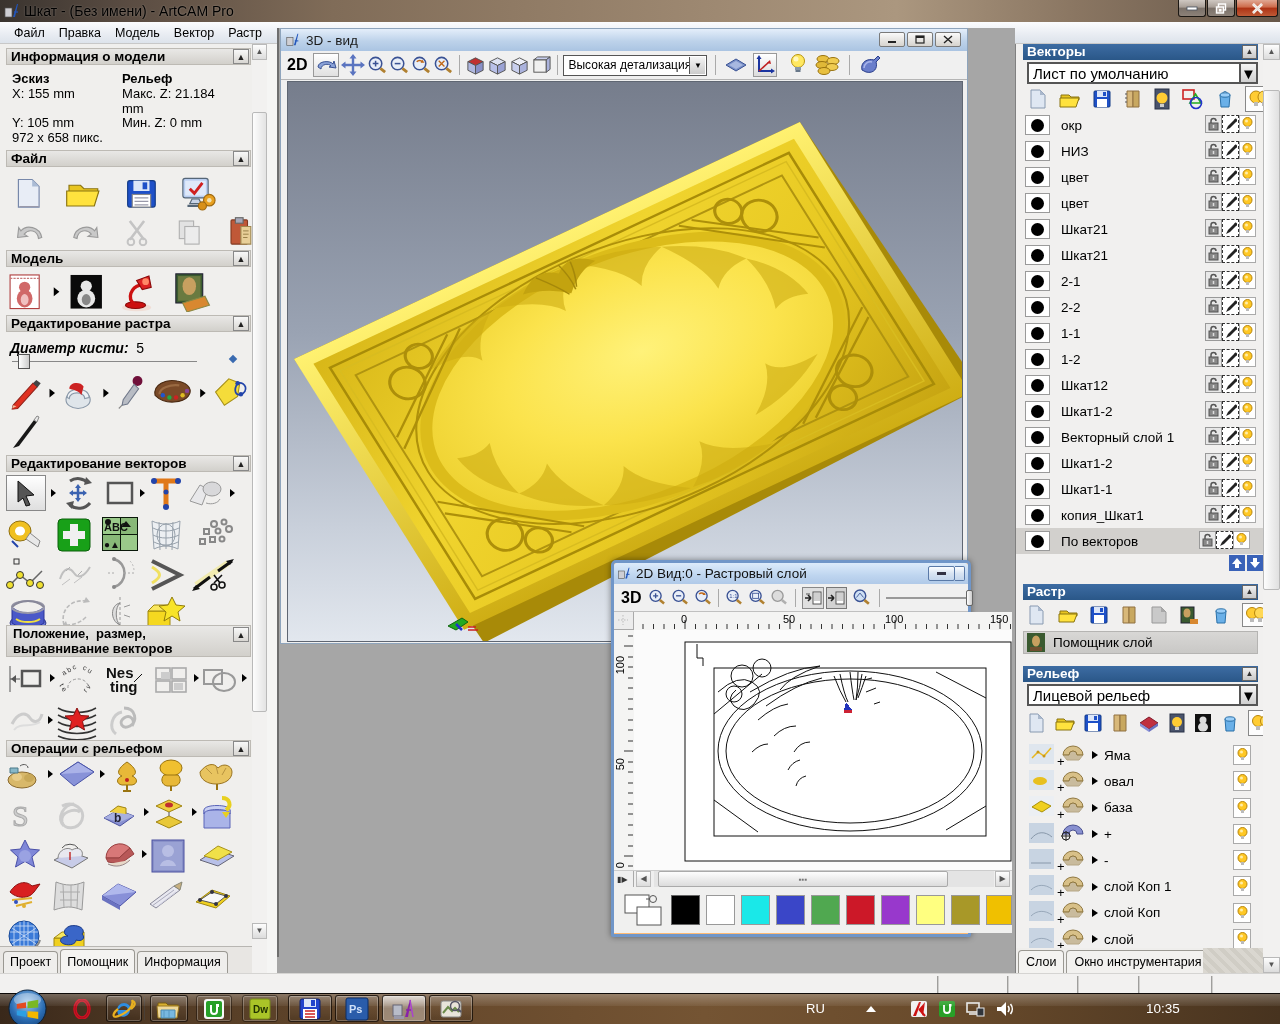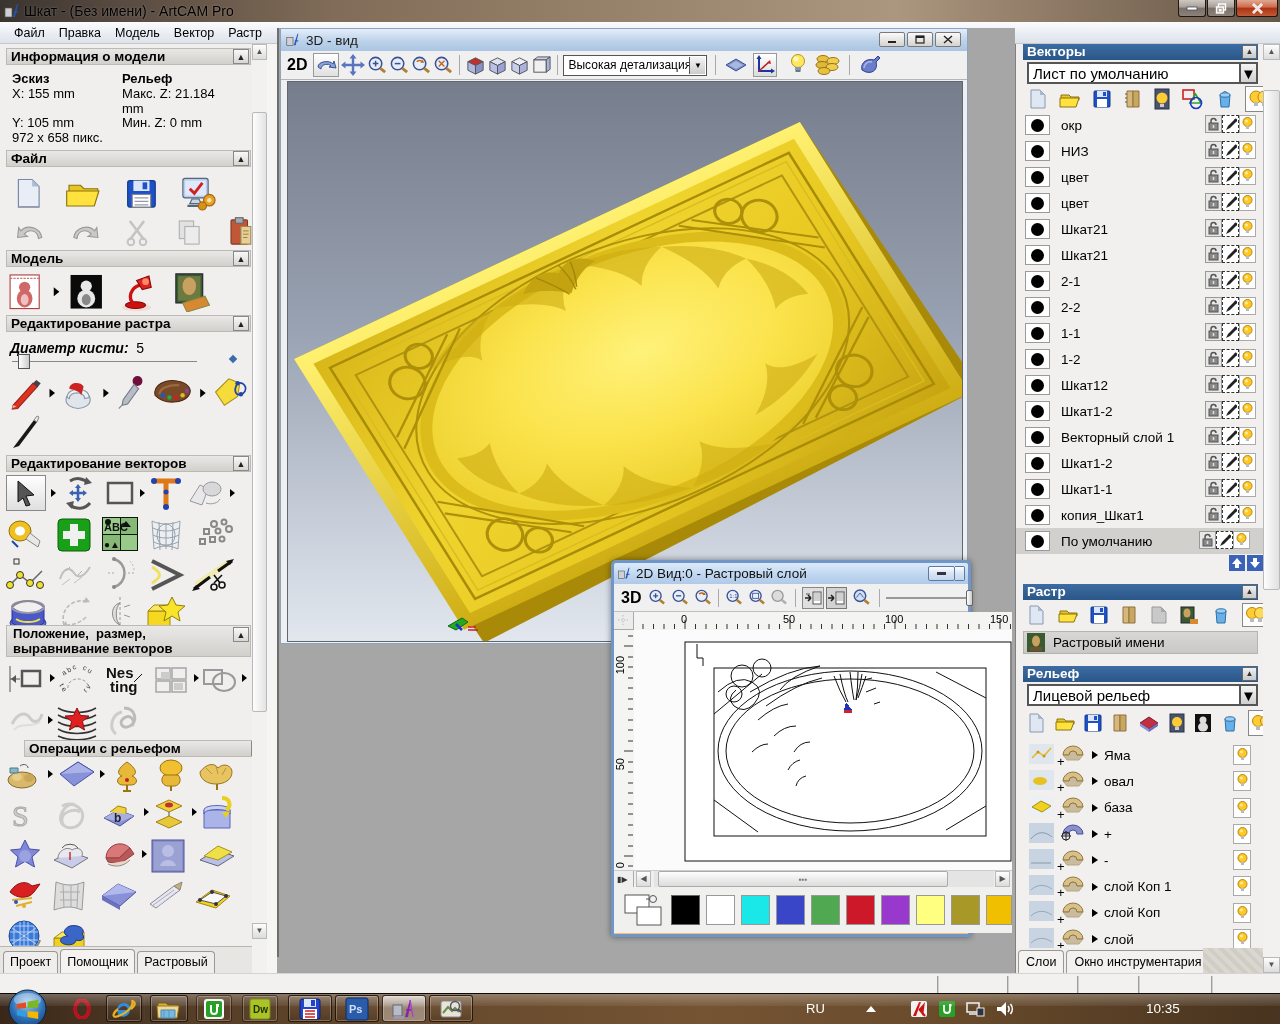--- a/index.html
+++ b/index.html
@@ -430,21 +430,21 @@
         <g stroke="#333" fill="none" stroke-width="1.5">
           <path d="M2 6 c10 6 28 6 38 0 M2 13 c10 6 28 6 38 0 M2 20 c10 6 28 6 38 0 M2 27 c10 6 28 6 38 0 M2 34 c10 5 28 5 38 0"></path>
         </g>
         <path d="M21 6 l3.5 7.5 8.5 .5 -6.5 5.5 2 8.5 -7.5 -4.5 -7.5 4.5 2 -8.5 -6.5 -5.5 8.5 -.5z" fill="#e02020" stroke="#8a0f0f"></path>
       </svg>
   <svg class="abs" style="left:106px;top:44px;" width="36" height="36" viewBox="0 0 36 36">
         <path d="M18 4 C30 4 32 18 24 22 C16 26 12 18 18 14 C24 10 30 16 26 22" fill="none" stroke="#bbb" stroke-width="3"></path>
         <path d="M10 30 C2 24 6 10 16 8" fill="none" stroke="#ccc" stroke-width="3"></path>
       </svg>
  </div>
- <div class="lhead" style="top:696px;margin-left:18px;">Операции с рельефом<span class="up">▲</span></div>
+ <div class="lhead" style="top:696px;">Операции с рельефом<span class="up">▲</span></div>
  <div class="abs" style="top:712px;left:0;width:252px;height:200px;">
   <svg class="abs" style="left:4px;top:4px;" width="40" height="30" viewBox="0 0 40 30">
         <ellipse cx="18" cy="20" rx="14" ry="8" fill="#d8b86a" stroke="#8a6a30"></ellipse>
         <ellipse cx="13" cy="17" rx="5" ry="4" fill="#e8cc88"></ellipse>
         <ellipse cx="25" cy="18" rx="5" ry="4" fill="#c8a858"></ellipse>
         <path d="M6 8 h8 v5 h-8z" fill="#88b8c8" stroke="#4a7888"></path>
         <path d="M16 6 c4 -3 8 -1 8 2" fill="none" stroke="#555"></path>
       </svg>
   <div class="arr abs" style="left:46px;top:14px;"></div>
   <svg class="abs" style="left:56px;top:2px;" width="40" height="34" viewBox="0 0 40 34">
@@ -569,21 +569,21 @@
         <path d="M4 18 h22 l8 -6 v16 l-8 6 h-22z" fill="#f0d020" stroke="#a08810"></path>
         <path d="M4 18 l8 -6 h22 l-8 6z" fill="#f8e860" stroke="#a08810"></path>
         <path d="M20 6 c-6 2 -8 8 -2 10 c-8 0 -10 6 -4 8 c6 2 12 0 12 -4 c6 2 10 -2 6 -6 c4 -4 -2 -10 -12 -8z" fill="#3a66c8" stroke="#1a3a88"></path>
       </svg>
  </div>
 </div>
 <div class="abs" style="left:0px;top:946px;width:277px;height:27px;background:#e8e6e3;border-top:1px solid #b8b6b2;">
  <div class="tabstrip" style="position:absolute;left:3px;bottom:0px;">
   <div class="tab">Проект</div>
       <div class="tab active">Помощник</div>
-      <div class="tab">Растровый</div>
+      <div class="tab">Информация</div>
  </div>
 </div>
 <div id="lscroll" class="abs">
  <div class="sbtn" style="top:0;">▲</div>
  <div id="lthumb"></div>
  <div class="sbtn" style="top:879px;">▼</div>
 </div>
 <div id="lgap" class="abs"></div>
 <div id="mdi" class="abs">
  <div id="w3d" class="abs">
@@ -1424,21 +1424,21 @@
               <circle cx="5.5" cy="5" r="1.5" fill="#ffeeaa"></circle>
               <rect x="5" y="10" width="3" height="3" fill="#bbb"></rect>
             </svg>
           </div>
  </div>
 </div>
 <div class="vrow" style="background:#d2d0cd;margin-right:6px;">
  <div class="cbox">
           <div class="dot"></div>
         </div>
-        <span class="lbl">По умолчанию</span>
+        <span class="lbl">По векторов</span>
  <div class="rbtns">
   <div class="mini">
             <svg width="13" height="14">
               <rect x="2" y="6" width="9" height="7" fill="#888" stroke="#555"></rect>
               <path d="M4 6 v-2 a2.5 2.5 0 0 1 5 0" fill="none" stroke="#555" stroke-width="1.5"></path>
               <path d="M6.5 8 v3" stroke="#ddd" stroke-width="1.5"></path>
             </svg>
           </div>
   <div class="mini pen">
             <svg width="13" height="14">
@@ -1507,21 +1507,21 @@
           <rect x="14" y="13" width="4" height="4" fill="#bbb"></rect>
         </svg>
       </div>
  </div>
  <div style="margin:3px 22px 0 7px;height:23px;background:linear-gradient(#d8d7d5,#c9c8c6);border:1px solid #b5b4b2;display:flex;align-items:center;">
   <svg width="18" height="19" style="margin-left:3px;">
         <rect width="18" height="19" fill="#3a5a30"></rect>
         <ellipse cx="9" cy="8" rx="4" ry="5.5" fill="#c8a060"></ellipse>
         <rect x="3" y="14" width="12" height="4" fill="#705030"></rect>
       </svg>
-  <span style="margin-left:8px;font-size:13.5px;color:#000;">Растровый имени</span>
+  <span style="margin-left:8px;font-size:13.5px;color:#000;">Помощник слой</span>
  </div>
  <div class="bhead" style="margin:12px 22px 0 7px;">Рельеф<span class="up">▲</span></div>
  <div class="combo" style="margin:2px 22px 0 11px;">Лицевой рельеф<div class="drop">▼</div></div>
  <div class="icorow" style="height:30px;padding-left:12px;gap:9px;margin-top:2px;">
   <svg width="18" height="20">
         <path d="M2 1 h8 l5 5 v13 h-13z" fill="#dfe7f2" stroke="#8899b0"></path>
         <path d="M10 1 l5 5 h-5z" fill="#aab8cc"></path>
       </svg>
   <svg width="20" height="18">
         <path d="M2 5 h7 l2 2 h8 v3 h-17z" fill="#e8c520" stroke="#8a7410"></path>

